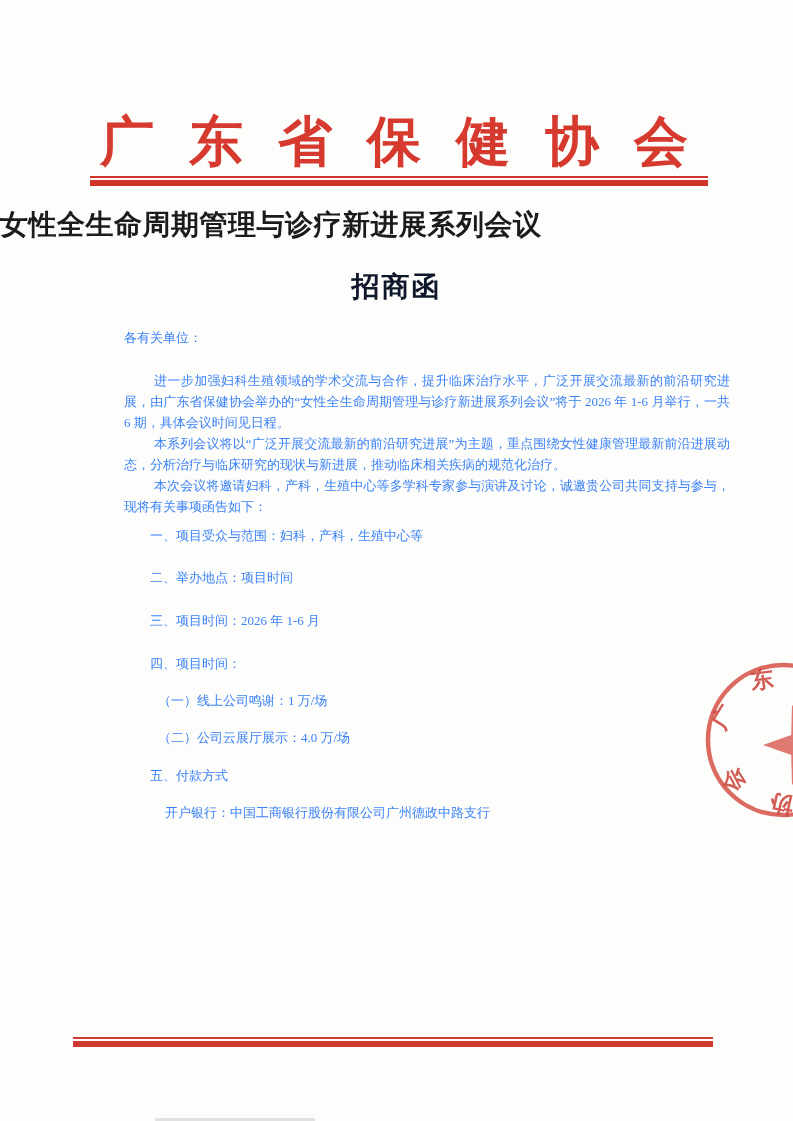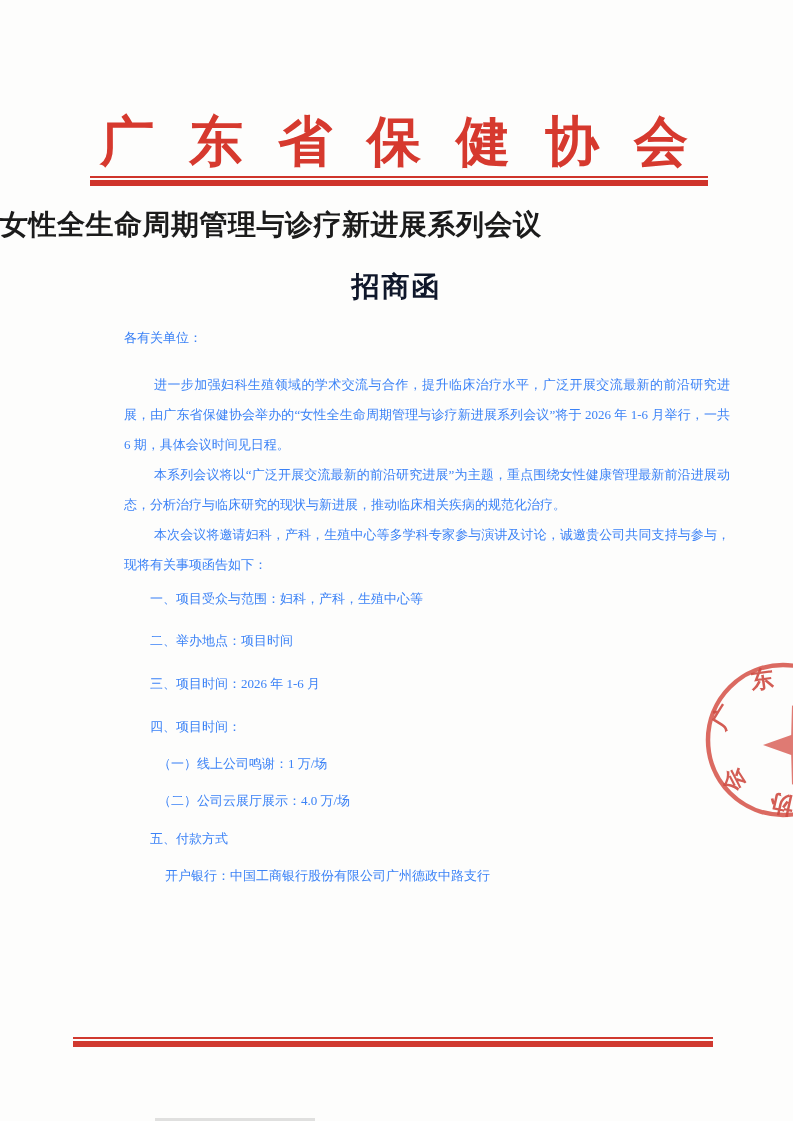--- a/index.html
+++ b/index.html
@@ -34,21 +34,21 @@
     text-align:center;font-size:28px;line-height:32px;
     font-weight:bold;color:#0f172a;letter-spacing:2px;
   }
   
   .body-block{
     position:absolute;left:96px;top:322px;width:606px;
     font-size:13px;color:#3b82f6;margin-left:28px;
   }
   .salutation{line-height:32px;margin:0 0 16px 0;}
   .para{
-    margin:0;line-height:30px;
+    margin:0;line-height:21px;
     text-indent:30px;text-align:justify;font-family:Liberation Serif, serif;
   }
   .item{line-height:37px;white-space:nowrap;}
   .item-major{padding-left:26px;}
   .item-sub{padding-left:34px;}
   .item-detail{padding-left:41px;}
   .m5{margin-top:5px;}
   .m6{margin-top:6px;}
   .m1{margin-top:1px;}
   

